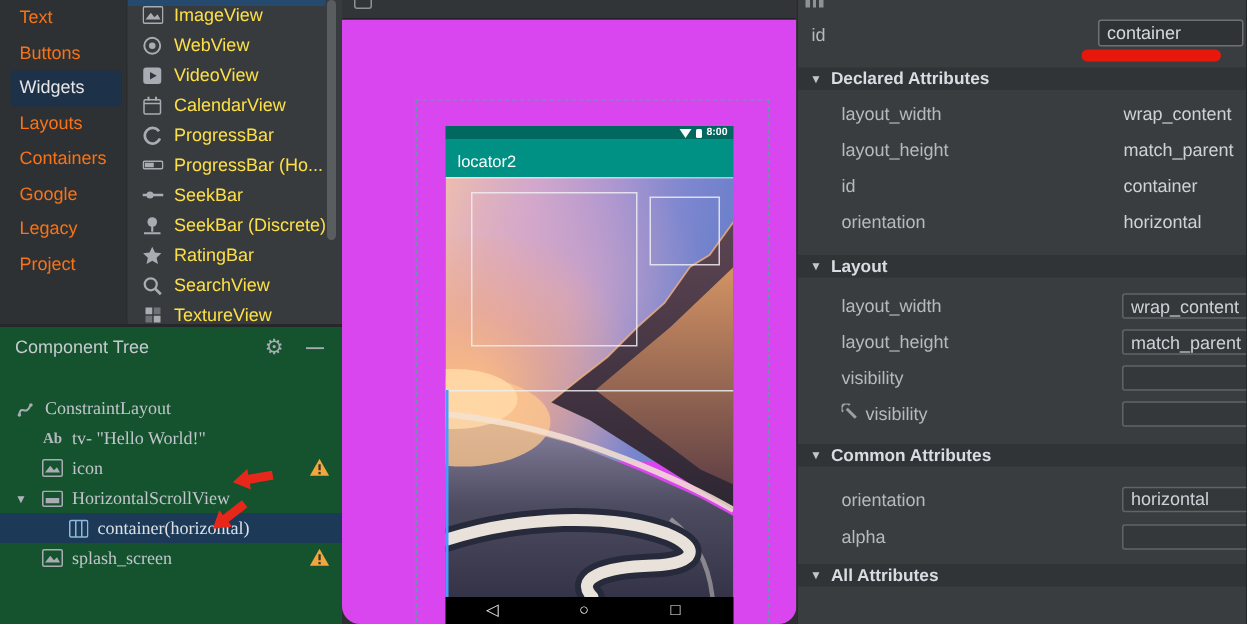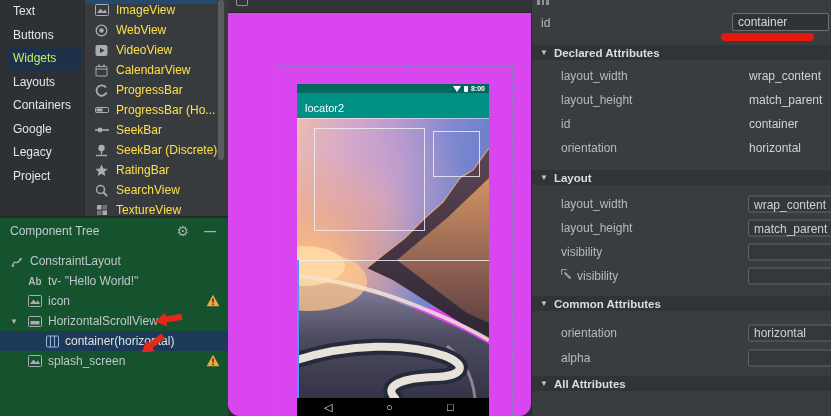--- a/index.html
+++ b/index.html
@@ -2,38 +2,38 @@
 <html><head>
 <meta charset="utf-8">
 <style>
   html,body{margin:0;padding:0;background:#1e1f22;}
   .app{position:relative;width:831px;height:416px;overflow:hidden;
        font-family:"Liberation Sans",sans-serif;font-size:12px;color:#bdc1c7;
        background:#2c2e30;-webkit-font-smoothing:antialiased;}
 
   
   .pal-cats{position:absolute;left:0;top:0;width:84px;height:216px;background:#2e3134;}
-  .cat{height:23.5px;line-height:23.5px;padding-left:13px;color:#e5e5e5;cursor:default;}
-  .cat.sel{background:#1d3148;color:#bef264;margin:0 3px 0 7px;padding-left:6px;border-radius:2px;}
+  .cat{height:23.5px;line-height:23.5px;padding-left:13px;color:#f97316;cursor:default;}
+  .cat.sel{background:#1d3148;color:#e5e5e5;margin:0 3px 0 7px;padding-left:6px;border-radius:2px;}
   .pal-list{position:absolute;left:84px;top:0;width:144px;height:216px;background:#383b3e;
             border-left:1px solid #2a2c2e;box-sizing:border-box;overflow:hidden;}
   .ptop-strip{position:absolute;left:0;top:0;width:132px;height:4px;background:#264a6e;}
   .pitem{display:flex;align-items:center;height:20px;padding-left:9px;gap:7px;color:#fde047;}
   .pitem:first-of-type{margin-top:4px;}
   .picon{width:15px;display:flex;justify-content:center;align-items:center;flex:none;}
   .pscroll{position:absolute;right:4px;top:0;width:6px;height:160px;background:#5a5d60;border-radius:3px;}
 
   
   .ctree{position:absolute;left:0;top:216px;width:228px;height:200px;background:#14532d;
          border-top:2px solid #252729;box-sizing:border-box;}
   .ct-header{height:26px;display:flex;align-items:center;padding:0 12px 0 10px;color:#c6cad0;}
   .ct-title{flex:1;}
   .ct-gear{font-size:14px;color:#a9adb3;cursor:pointer;}
   .ct-min{margin-left:15px;color:#a9adb3;font-weight:bold;cursor:pointer;}
-  .ct-rows{margin-top:7px;}
+  .ct-rows{margin-top:18px;font-family:Liberation Serif, serif;}
   .ctrow{position:relative;height:20px;display:flex;align-items:center;gap:6px;color:#c2c6cc;}
   .ctrow.sel{background:#1c3a57;color:#dde1e6;}
   .ct-ind0{padding-left:10px;} .ct-ind1{padding-left:28px;} .ct-ind2{padding-left:45px;}
   .ct-arrowrow{padding-left:10px;}
   .ct-expand{width:12px;font-size:8px;color:#b0b4ba;flex:none;}
   .cticon{width:14px;display:flex;justify-content:center;align-items:center;flex:none;}
   .ab-glyph{font-weight:bold;font-size:10px;color:#b4b8be;}
   .ct-warn{position:absolute;right:8px;top:3px;}
 
   

